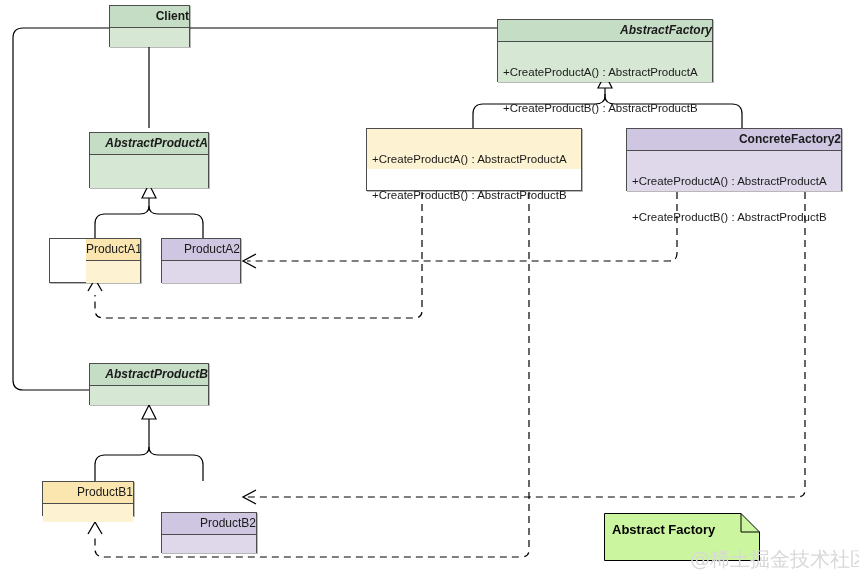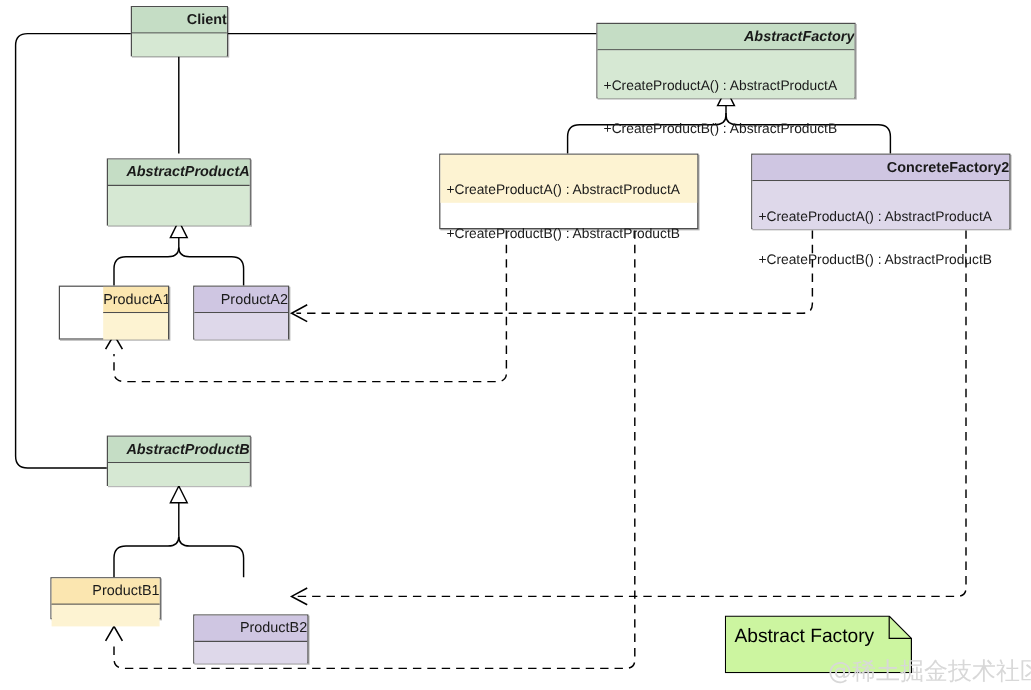--- a/index.html
+++ b/index.html
@@ -18,21 +18,21 @@
   .uml-body.empty{padding:0;}
   .op{font-size:11.5px;color:#1a1a1a;line-height:16px;white-space:nowrap;margin-top:20px;}
   
   .green  .uml-title{background:#c5ddc5;}
   .green  .uml-body {background:#d6e8d3;}
   .yellow .uml-title{background:#fbe6b0;}
   .yellow .uml-body {background:#fdf3d2;}
   .purple .uml-title{background:#cfc6e2;}
   .purple .uml-body {background:#ded8ea;}
   .note{position:absolute;box-sizing:border-box;}
-  .note-label{position:absolute;font-size:16px;font-weight:normal;color:#000;text-align:center;}
+  .note-label{position:absolute;font-size:13px;font-weight:bold;color:#000;text-align:center;}
   .watermark{position:absolute;font-size:20px;color:#d8d8d8;white-space:nowrap;
              font-family:"DejaVu Sans",sans-serif;}
 </style>
 </head>
 <body>
 
 <div id="canvas">
 
   <svg class="layer" viewBox="0 0 859 575" xmlns="http://www.w3.org/2000/svg">
 

